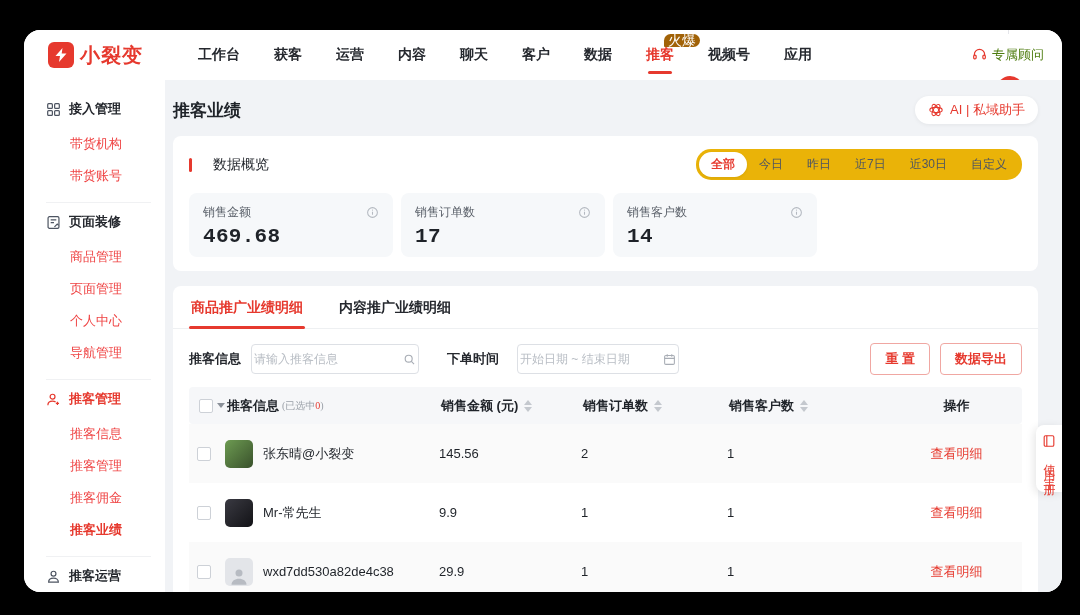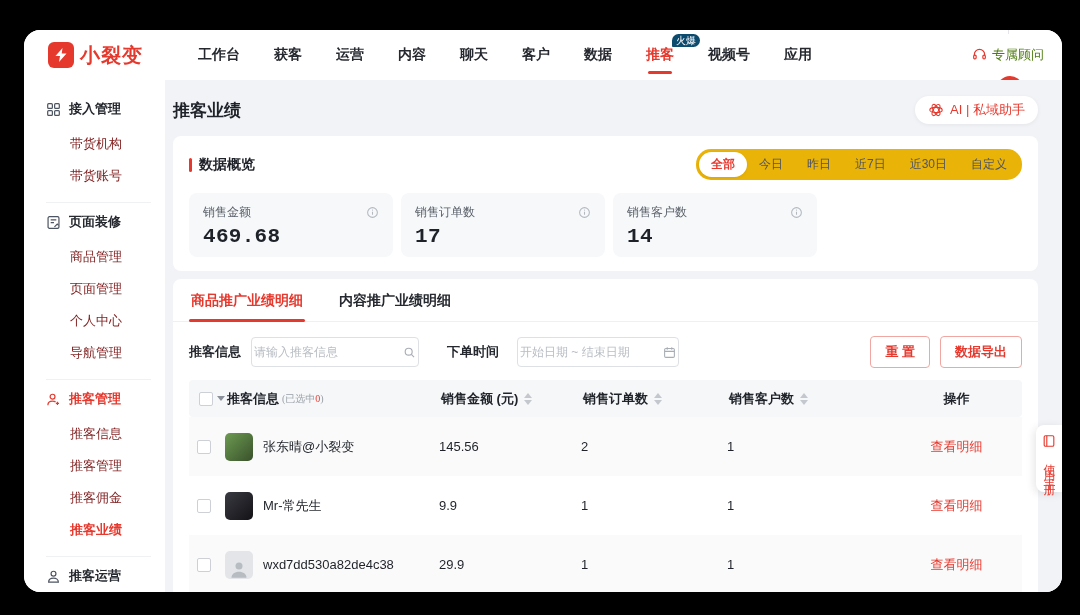--- a/index.html
+++ b/index.html
@@ -10,60 +10,60 @@
 
   
   .navbar { height:50px; display:flex; align-items:center; padding:0 18px 0 24px; background:#fff; }
   .logo { display:flex; align-items:center; gap:6px; min-width:118px; }
   .logo-mark { width:26px; height:26px; background:#e6392e; border-radius:6px; display:flex; align-items:center; justify-content:center; }
   .logo-name { color:#e6392e; font-size:20px; font-weight:bold; letter-spacing:1px; }
   .nav-menu { display:flex; align-items:center; gap:34px; margin-left:32px; flex:1; }
   .nav-item { position:relative; font-size:14px; font-weight:600; color:#25282e; cursor:pointer; padding:14px 0; }
   .nav-item.active { color:#e6392e; }
   .nav-item.active::after { content:""; position:absolute; left:50%; transform:translateX(-50%); bottom:4px; width:24px; height:3px; border-radius:2px; background:#e6392e; }
-  .nav-badge { position:absolute; top:2px; right:-26px; background:#0c4a6e; color:#fff; font-size:10px; font-weight:normal; padding:1px 4px; border-radius:7px 7px 7px 1px; line-height:11px; }
+  .nav-badge { position:absolute; top:2px; right:-26px; background:#a16207; color:#fff; font-size:14px; font-weight:normal; padding:1px 4px; border-radius:7px 7px 7px 1px; line-height:11px; }
   .nav-actions { display:flex; align-items:center; gap:12px; color:#4d7c0f; font-size:13px;flex-direction:column; }
   .nav-action { display:flex; align-items:center; gap:5px; cursor:pointer; }
   .nav-divider { width:1px; height:14px; background:#e5e6eb; }
   .avatar-circle { width:26px; height:26px; border-radius:50%; background:#e6392e; display:flex; align-items:center; justify-content:center; margin-left:4px; }
   .chevron { color:#8a9099; display:flex; }
 
   
   .app-body { display:flex; height:512px;border-radius:27px; }
   .sidebar { width:141px; background:#fff; padding:14px 0 0 22px; flex-shrink:0; overflow:hidden; }
   .side-group-title { display:flex; align-items:center; gap:8px; font-size:13px; font-weight:700; color:#25282e; margin:6px 0 10px; cursor:pointer; }
   .side-group-title .gicon { display:flex; color:#4e5562; }
   .side-group-title.red, .side-group-title.red .gicon { color:#e6392e; }
-  .side-item { font-size:13px; color:#7f1d1d; padding:7px 0 7px 24px; cursor:pointer; }
+  .side-item { font-size:13px; color:#ef4444; padding:7px 0 7px 24px; cursor:pointer; }
   .side-item.active { color:#e6392e; font-weight:700; }
   .side-divider { height:1px; background:#f0f1f3; margin:10px 14px 10px 0; }
 
   .main { flex:1; background:#f1f3f6; padding:14px 24px 0 8px; position:relative; overflow:hidden; }
   .page-head { display:flex; align-items:center; justify-content:space-between; margin:2px 0 12px; }
   .page-title { font-size:17px; font-weight:800; }
   .ai-pill { display:flex; align-items:center; gap:6px; background:#fff; border-radius:15px; padding:5px 13px; color:#e6392e; font-size:13px; cursor:pointer; box-shadow:0 1px 4px rgba(0,0,0,.06); }
 
   .card { background:#fff; border-radius:8px; }
 
   
   .overview { padding:13px 16px 14px; }
   .ov-head { display:flex; align-items:center; justify-content:space-between; }
-  .sec-title { display:flex; align-items:center; gap:7px; font-size:14px; font-weight:700; }
+  .sec-title { display:flex; align-items:center; gap:21px; font-size:14px; font-weight:400; }
   .sec-bar { width:3px; height:14px; background:#e6392e; border-radius:2px; }
   .date-tabs { display:flex; align-items:center; background:#eab308; border-radius:15px; padding:3px; }
   .date-tab { font-size:12px; color:#4e5562; padding:4px 12px; border-radius:13px; cursor:pointer; white-space:nowrap; }
   .date-tab.active { background:#fff; color:#e6392e; font-weight:700; box-shadow:0 1px 3px rgba(0,0,0,.08); }
   .stats { display:flex; gap:8px; margin-top:13px;font-family:Liberation Mono, monospace; }
   .stat-card { width:204px; height:64px; background:#f6f8fa; border-radius:8px; padding:11px 14px; }
   .stat-top { display:flex; align-items:center; justify-content:space-between; font-size:12px; color:#5c626b; }
   .stat-top .info { color:#b4b9c0; display:flex; cursor:pointer; }
   .stat-value { font-size:21px; font-weight:800; margin-top:4px; letter-spacing:.3px; }
 
   
-  .detail { margin-top:8px; min-height:318px; padding-bottom:14px; }
+  .detail { margin-top:15px; min-height:318px; padding-bottom:14px; }
   .tabbar { display:flex; gap:32px; padding:0 16px; border-bottom:1px solid #eef0f2; }
   .tab { font-size:14px; font-weight:700; padding:13px 2px 11px; position:relative; cursor:pointer; color:#25282e; }
   .tab.active { color:#e6392e; }
   .tab.active::after { content:""; position:absolute; left:0; right:0; bottom:-1px; height:3px; border-radius:2px; background:#e6392e; }
   .filters { display:flex; align-items:center; padding:14px 16px 12px; gap:10px; }
   .f-label { font-size:13px; font-weight:700; color:#25282e; white-space:nowrap; }
   .f-input { display:flex; align-items:center; justify-content:space-between; width:168px; height:30px; border:1px solid #dde0e5; border-radius:4px; padding:0 2px; background:#fff; cursor:text; }
   .f-input input { border:none; outline:none; width:120px; font-size:12px; font-family:inherit; color:#25282e; background:transparent; }
   .f-input input::placeholder { color:#b8bdc4; }
   .f-input .ficon { color:#a8adb5; display:flex; }

